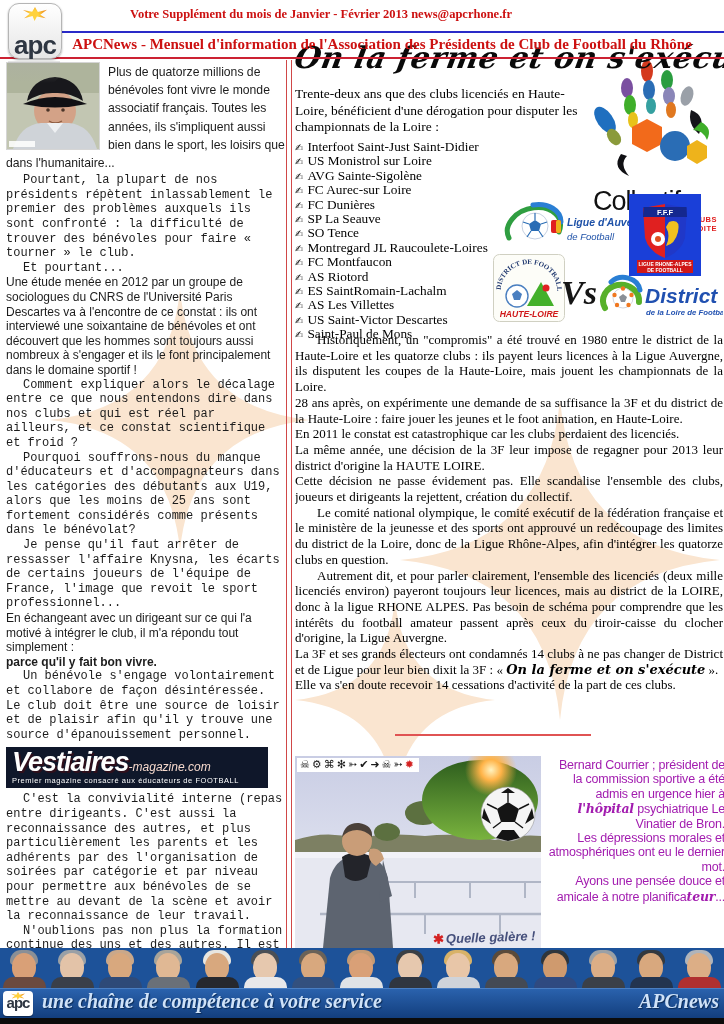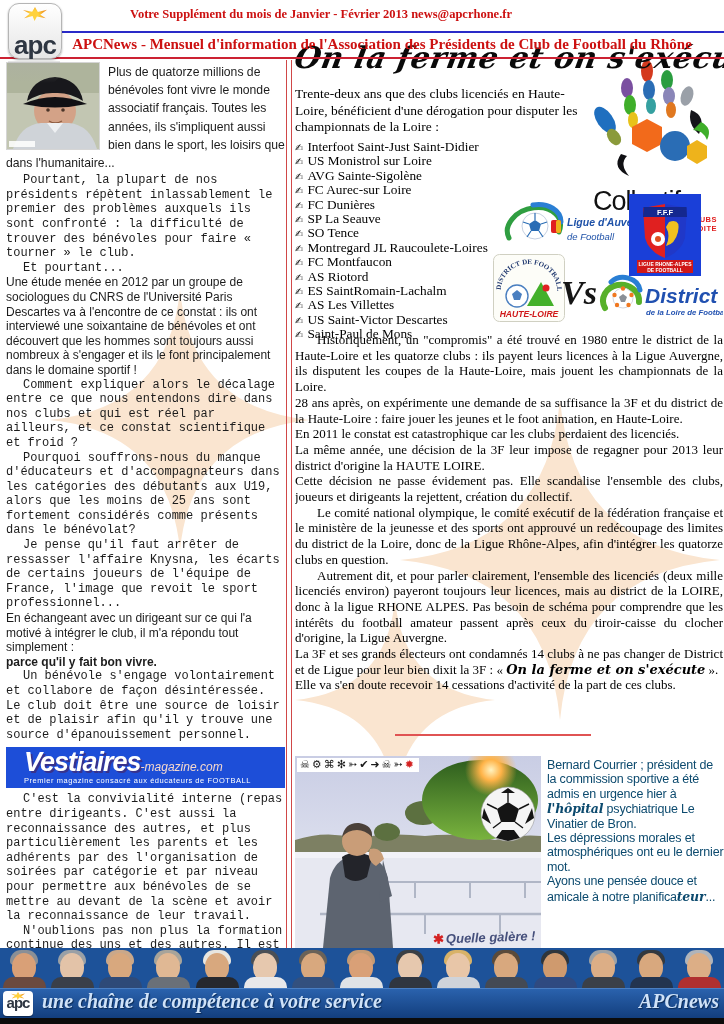--- a/index.html
+++ b/index.html
@@ -27,21 +27,21 @@
   
   .divider{position:absolute;left:286px;top:60px;height:888px;width:4px;z-index:2;
     border-left:1px solid #d04848;border-right:1px solid #d04848;}
   .lcol{position:absolute;left:6px;top:62px;width:279px;height:886px;overflow:hidden;z-index:1;}
   .lp{margin:0;font:12px/14.6px "Liberation Sans",sans-serif;color:#1c1c1c;}
   .lp.indent{text-indent:17px;font-family:Liberation Mono, monospace;}
   .lp.bold{font-weight:bold;}
   .intro-wrap{overflow:hidden;margin-bottom:2px;}
   .man-photo{float:left;width:92px;height:86px;margin:0 8px 3px 0;border:1px solid #d5d5d5;}
   .intro-text{font:12.2px/15.2px "Liberation Sans",sans-serif;color:#1c1c1c;}
-  .vest{background:#1d4ed8;width:250px;padding:2px 18px 3px;margin:5px 0 4px;}
+  .vest{background:#0f172a;width:250px;padding:2px 6px 3px;margin:5px 0 4px;}
   .vest-top{white-space:nowrap;}
   .vest-name{font:italic 800 27px/27px "Liberation Sans",sans-serif;color:#fff;
     letter-spacing:-1px;text-shadow:2px 2px 0 rgba(110,0,0,.35);}
   .vest-suffix{font:italic 12px "Liberation Sans",sans-serif;color:#f6d9cd;}
   .vest-tag{font:7.5px/9px "Liberation Sans",sans-serif;color:#ffffff;letter-spacing:.55px;}
   
   .rcol{position:absolute;left:295px;top:44px;width:429px;height:904px;z-index:1;}
   .rc-title{position:absolute;left:0;top:-4px;white-space:nowrap;z-index:2;
     font:bold italic 30px "DejaVu Serif",serif;color:#0a0a0a;transform:skewX(-10deg);letter-spacing:.5px;}
   .rc-intro{position:absolute;left:0;top:42px;width:292px;
@@ -67,21 +67,21 @@
   .logo-loire{position:absolute;left:300px;top:230px;}
   
   .rc-photo{position:absolute;left:0;top:712px;width:246px;height:192px;}
   .dingbats{position:absolute;left:2px;top:2px;background:#ffffff;padding:0 3px;
     font:11px/14px "DejaVu Sans",sans-serif;color:#1a1a1a;letter-spacing:2px;}
   .dingbat-red{color:#d42222;}
   .photo-caption{position:absolute;right:6px;bottom:3px;transform:rotate(-2deg);
     font:bold italic 13px "Liberation Sans",sans-serif;color:#46507c;}
   .caption-mark{color:#d42222;font-style:normal;margin-right:2px;}
   .rc-courrier{position:absolute;left:252px;top:714px;width:178px;
-    font:12.5px/14.4px "Liberation Sans",sans-serif;color:#0c4a6e;letter-spacing:-.2px;}
+    font:12.5px/14.4px "Liberation Sans",sans-serif;color:#a21caf;letter-spacing:-.2px;text-align:right;}
   .rc-courrier p{margin:0;}
   .script{font:bold italic 12.5px "DejaVu Serif",serif;}
   
   .faces{position:absolute;left:0;top:948px;width:724px;height:40px;background:#1d5299;z-index:2;
     display:flex;justify-content:space-around;align-items:flex-end;overflow:hidden;}
   .portrait{position:relative;width:45px;height:38px;flex:0 0 auto;}
   .p-hair{position:absolute;left:8px;top:0;width:28px;height:15px;border-radius:14px 14px 5px 5px;background:var(--hair);}
   .p-head{position:absolute;left:10px;top:3px;width:24px;height:28px;border-radius:50% 50% 46% 46%;background:var(--skin);}
   .p-body{position:absolute;left:1px;bottom:0;width:43px;height:11px;border-radius:10px 10px 0 0;background:var(--shirt);}
   .footerbar{position:absolute;left:0;top:988px;width:724px;height:30px;z-index:2;

